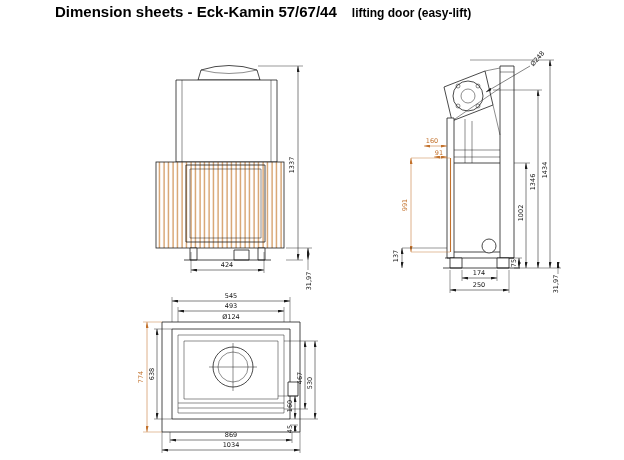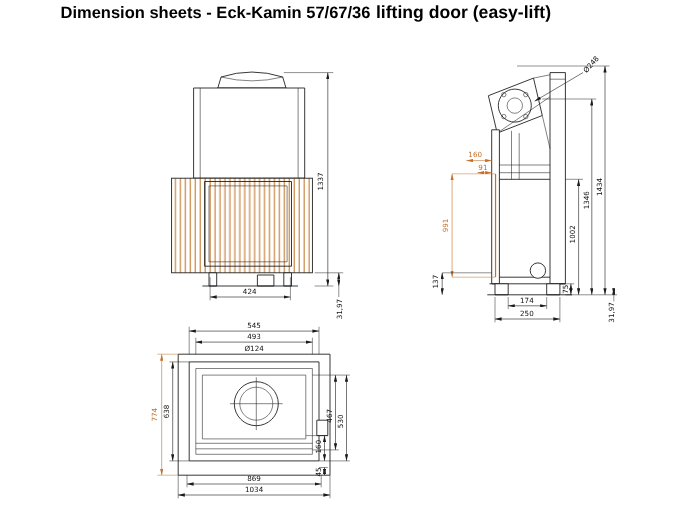--- a/index.html
+++ b/index.html
@@ -1,34 +1,34 @@
 <!DOCTYPE html>
 <html style="--line: #1c1c1c; --accent: #c2702a; --background: #ffffff;"><head>
 <meta charset="utf-8">
 <style>
   html,body{margin:0;padding:0;width:624px;height:460px;background:#fff;overflow:hidden;
             font-family:"Liberation Sans",sans-serif;}
   .header{position:absolute;left:55px;top:3px;white-space:nowrap;}
   .t-main{font-size:15px;font-weight:bold;color:#000;}
-  .t-sub{font-size:16px;font-weight:bold;color:#000;margin-left:5px;}
+  .t-sub{font-size:12px;font-weight:bold;color:#000;margin-left:15px;}
   svg.sheet{position:absolute;left:0;top:0;}
   .ln{fill:none;stroke:#1c1c1c;stroke-width:.8;stroke-linejoin:round;}
   .thin{stroke-width:.5;}
   .fw{fill:#ffffff;}
   .dim{fill:none;stroke:#1c1c1c;stroke-width:.55;}
   .ext{fill:none;stroke:#1c1c1c;stroke-width:.45;}
   .od{stroke:#c2702a;}
   text.d{font-size:6.5px;fill:#111;font-family:"DejaVu Sans",sans-serif;}
   text.o{fill:#c2702a;}
 </style>
 </head>
 <body>
 
 <div class="header">
-  <span class="t-main">Dimension sheets - Eck-Kamin 57/67/36</span><span class="t-sub">lifting door (easy-lift)</span>
+  <span class="t-main">Dimension sheets - Eck-Kamin 57/67/44</span><span class="t-sub">lifting door (easy-lift)</span>
 </div>
 
 <svg class="sheet" width="624" height="460" viewBox="0 0 624 460">
   <defs>
     <marker id="aB" viewBox="0 0 6 3" refX="6" refY="1.5" markerWidth="6" markerHeight="3" markerUnits="userSpaceOnUse" orient="auto-start-reverse">
       <path d="M0,0 L6,1.5 L0,3 Z" fill="#1c1c1c"></path>
     </marker>
     <marker id="aO" viewBox="0 0 6 3" refX="6" refY="1.5" markerWidth="6" markerHeight="3" markerUnits="userSpaceOnUse" orient="auto-start-reverse">
       <path d="M0,0 L6,1.5 L0,3 Z" fill="#c2702a"></path>
     </marker>

